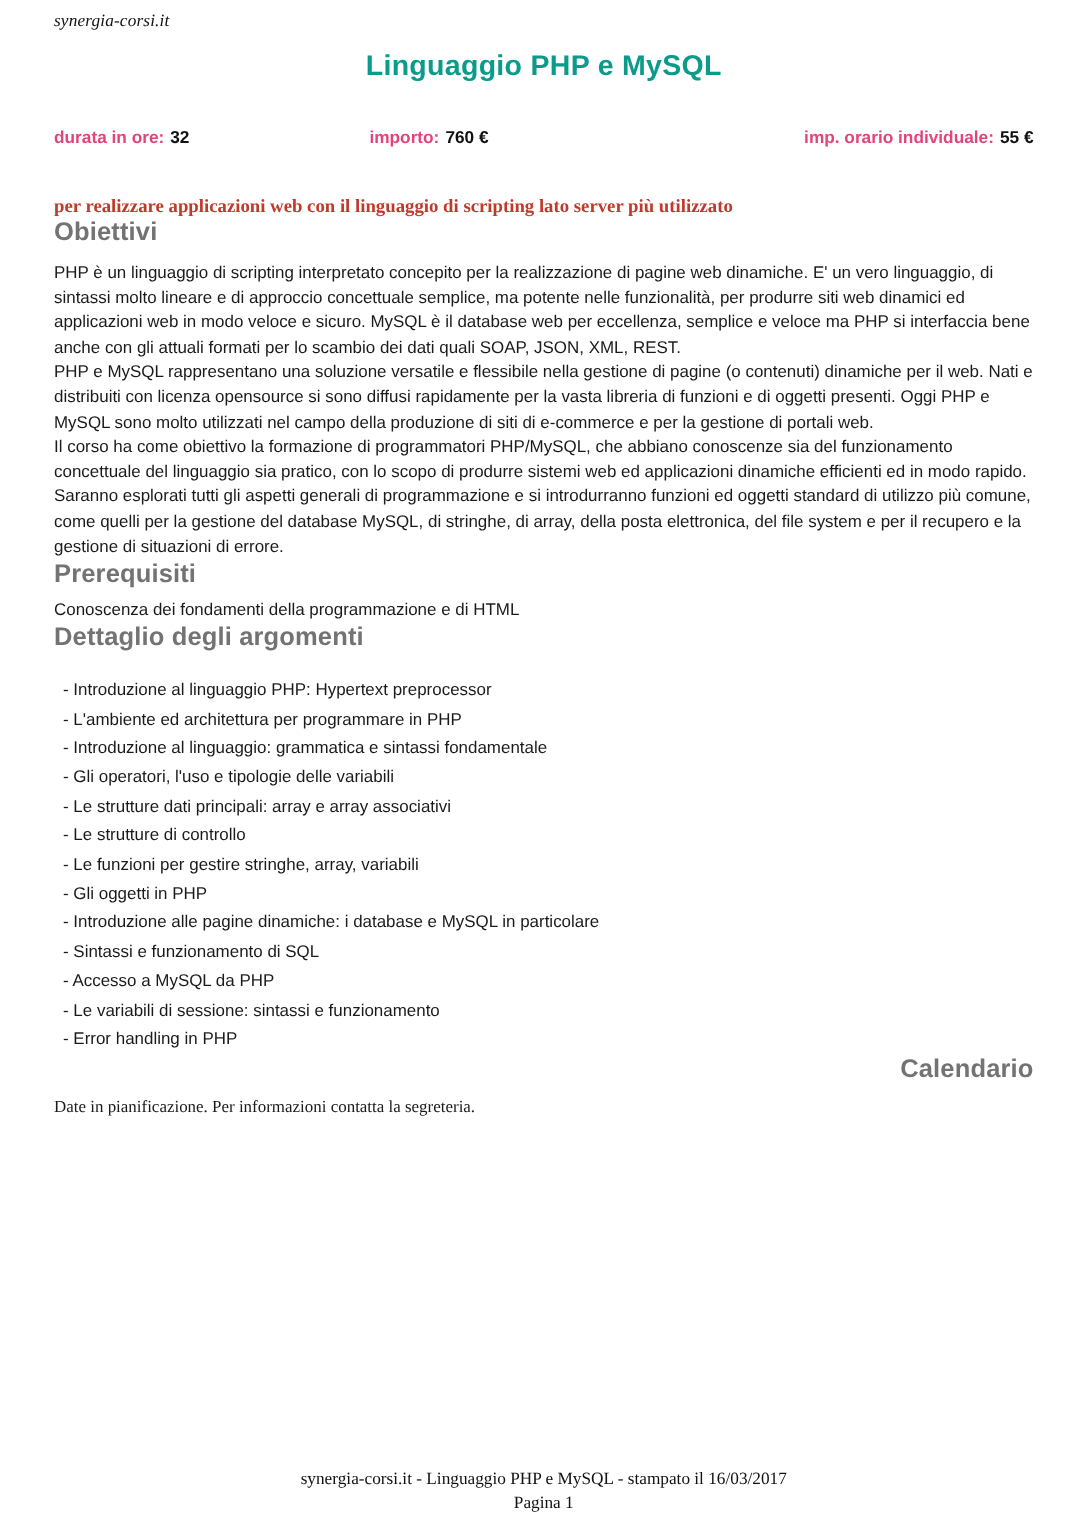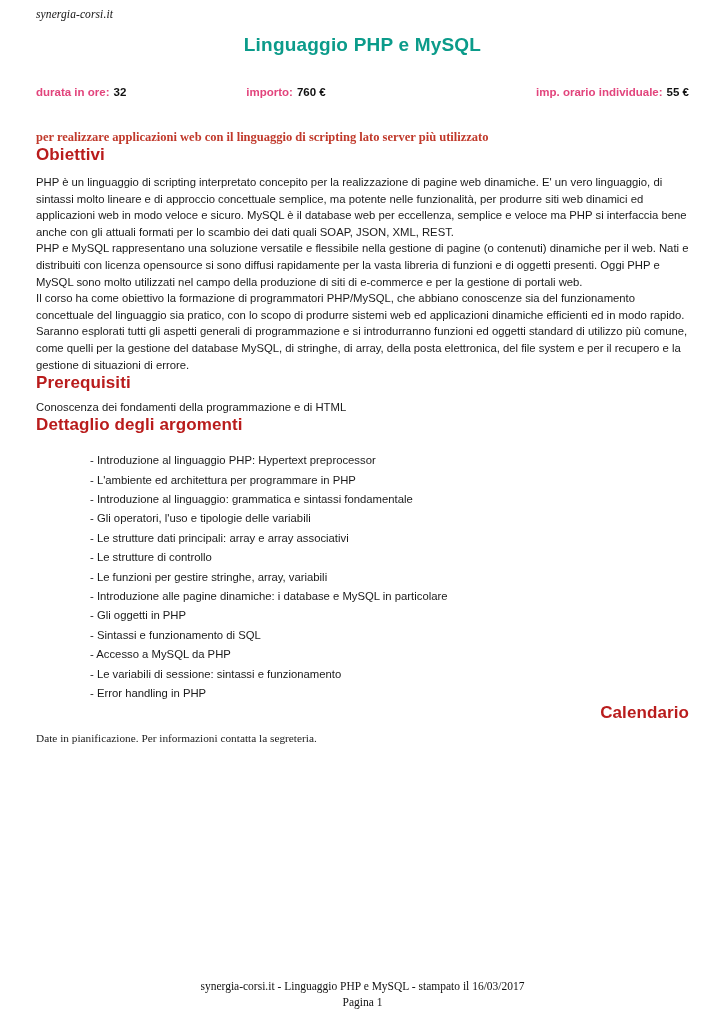--- a/index.html
+++ b/index.html
@@ -59,21 +59,21 @@
 
   .tagline {
     margin-top: 32px;
     font-family: "Liberation Serif", serif;
     font-weight: bold;
     font-size: 12.5px;
     color: #c0392b;
   }
 
   h2.section {
-    color: #b91c1c;
+    color: #737373;
     font-size: 17px;
     font-weight: bold;
     margin: 0;
     letter-spacing: 0.1px;
   }
   .sec-obiettivi { margin-top: 28px; }
   .sec-prereq { margin-top: 46px; }
   .sec-dettaglio { margin-top: 38px; }
   .sec-calendario { margin-top: 56px; text-align: right; }
   .sec-tipologie { margin-top: 44px; }
@@ -94,21 +94,20 @@
     margin-top: 6px;
   }
   .topic-list {
     margin-top: 16px;
     font-size: 11.3px;
     line-height: 19.4px;
     padding-left: 6px;
   }
   .topic-item {
     white-space: nowrap;
-    margin-left: 48px;
   }
   .calendario-text {
     font-size: 11.3px;
     margin-top: 7px;
     font-family: Liberation Serif, serif;
   }
 
   .footer {
     position: absolute;
     left: 0;
@@ -158,22 +157,22 @@
 
   <h2 class="section sec-dettaglio">Dettaglio degli argomenti</h2>
   <div class="topic-list">
     <div class="topic-item">- Introduzione al linguaggio PHP: Hypertext preprocessor</div>
     <div class="topic-item">- L'ambiente ed architettura per programmare in PHP</div>
     <div class="topic-item">- Introduzione al linguaggio: grammatica e sintassi fondamentale</div>
     <div class="topic-item">- Gli operatori, l'uso e tipologie delle variabili</div>
     <div class="topic-item">- Le strutture dati principali: array e array associativi</div>
     <div class="topic-item">- Le strutture di controllo</div>
     <div class="topic-item">- Le funzioni per gestire stringhe, array, variabili</div>
+    <div class="topic-item">- Gli oggetti in PHP</div>
     <div class="topic-item">- Introduzione alle pagine dinamiche: i database e MySQL in particolare</div>
-    <div class="topic-item">- Gli oggetti in PHP</div>
     <div class="topic-item">- Sintassi e funzionamento di SQL</div>
     <div class="topic-item">- Accesso a MySQL da PHP</div>
     <div class="topic-item">- Le variabili di sessione: sintassi e funzionamento</div>
     <div class="topic-item">- Error handling in PHP</div>
   </div>
 
   <h2 class="section sec-calendario">Calendario</h2>
   <div class="body-text calendario-text">Date in pianificazione. Per informazioni contatta la segreteria.</div>
 
 

